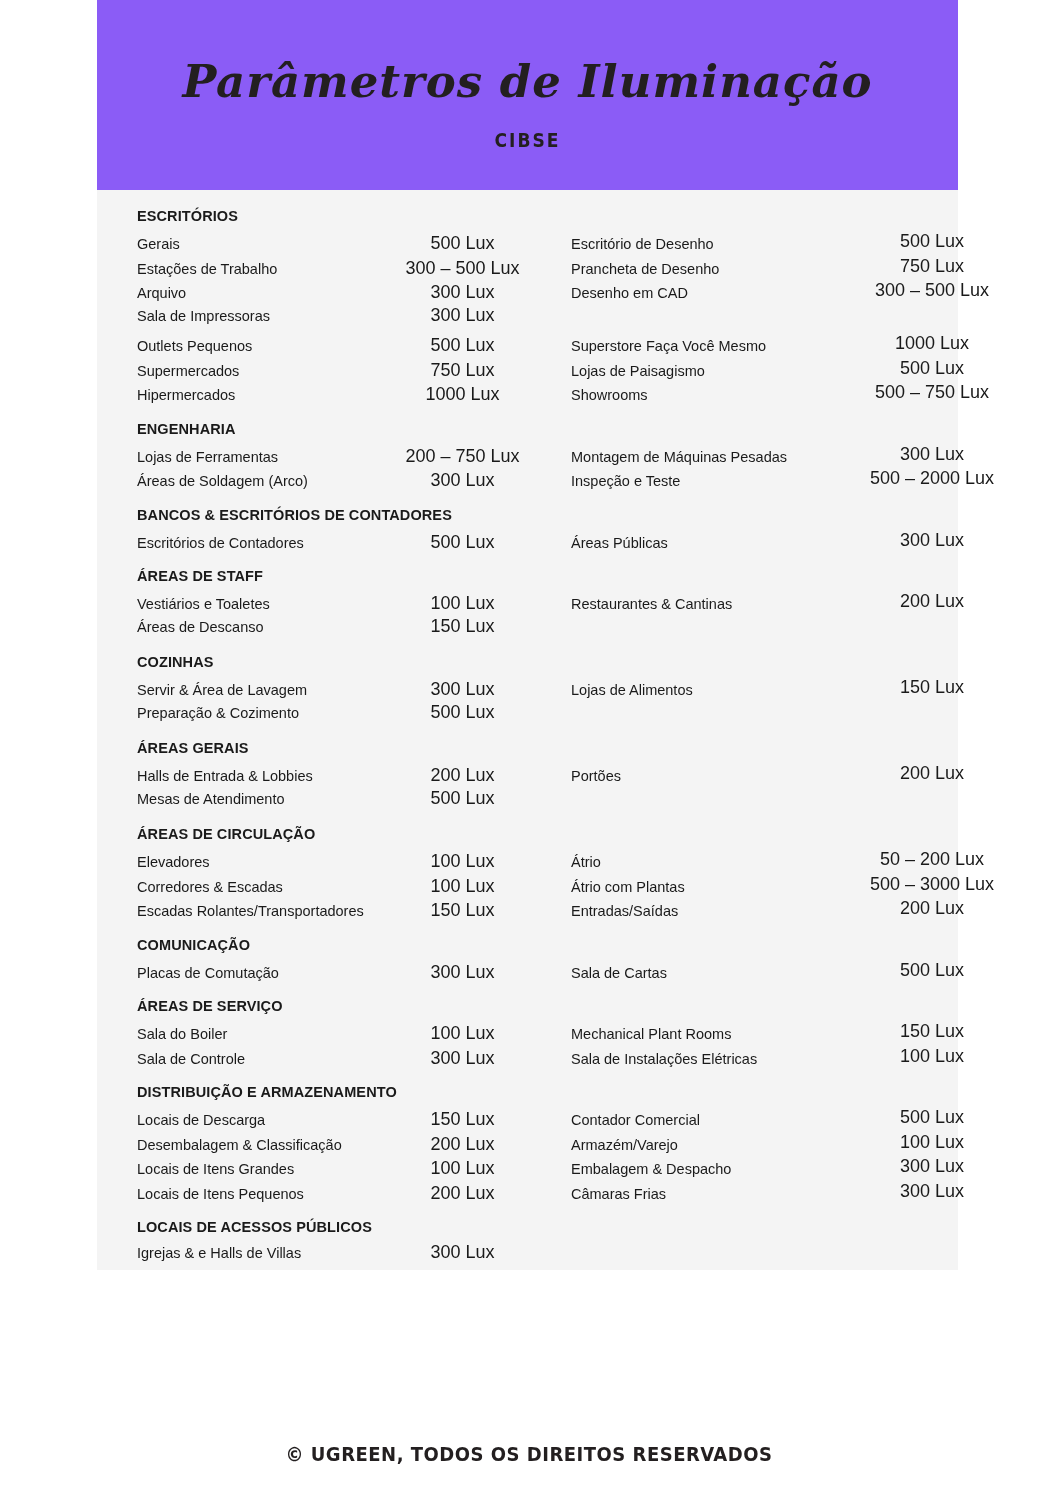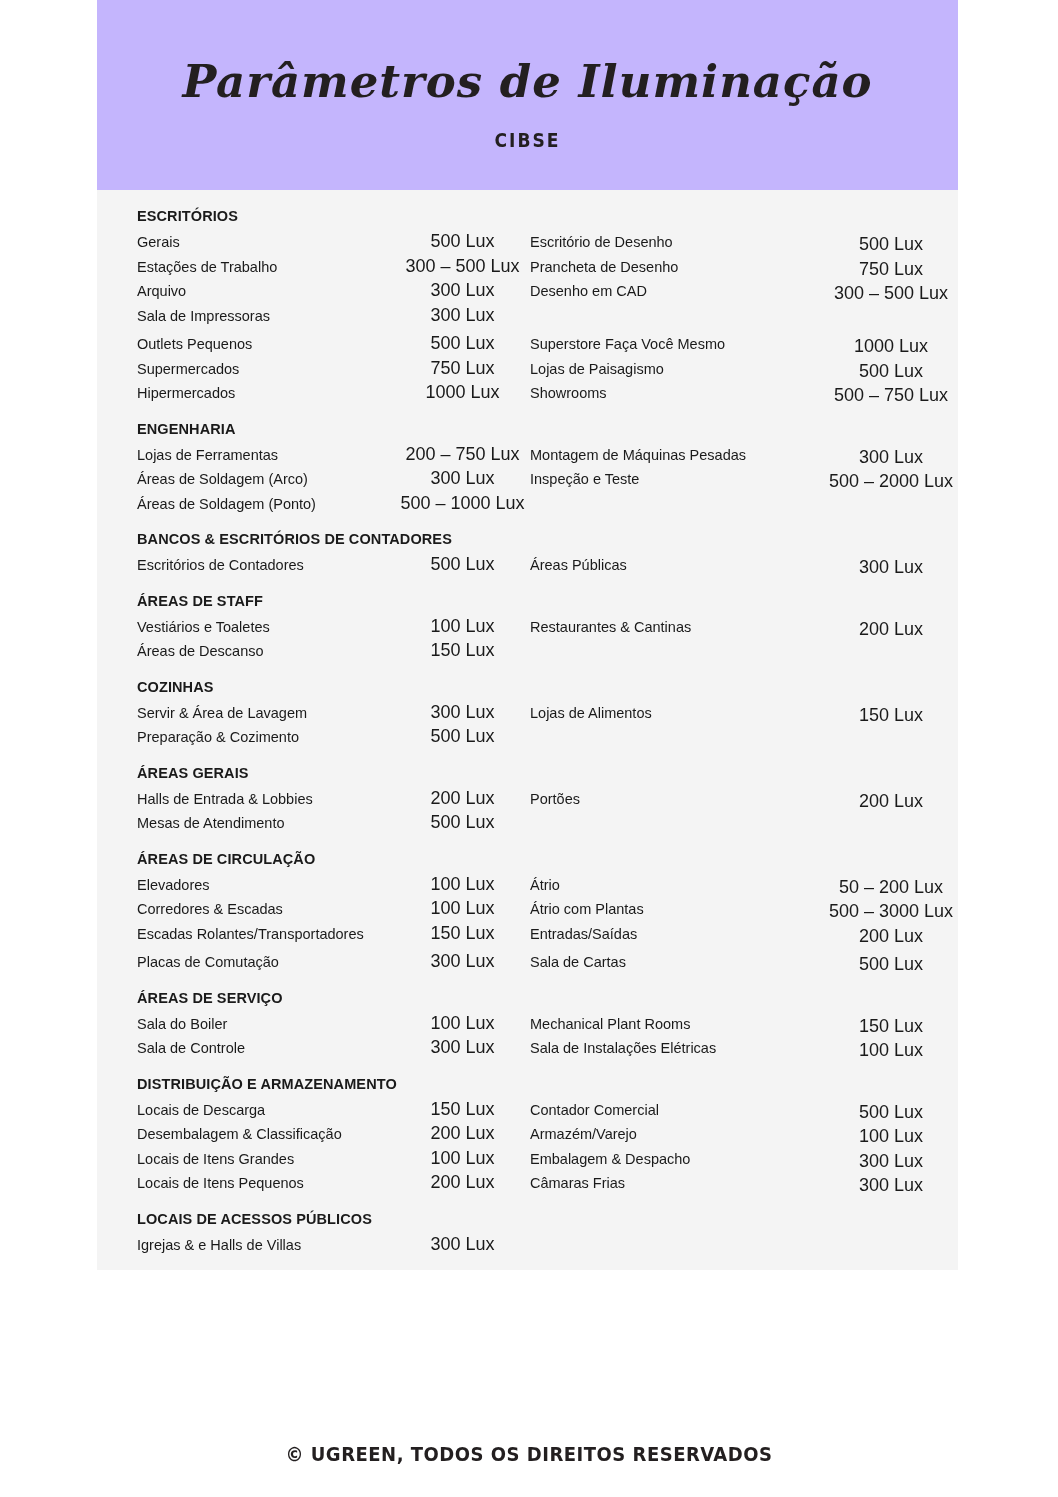--- a/index.html
+++ b/index.html
@@ -16,21 +16,21 @@
     overflow: hidden;
   }
 
   
   .header-band {
     position: absolute;
     left: 97px;
     top: 0;
     width: 861px;
     height: 190px;
-    background: #c4b5fd;
+    background: #8b5cf6;
     box-sizing: border-box;
     display: flex;
     flex-direction: column;
     align-items: center;
     justify-content: center;
   }
   .doc-title {
     font-family: "DejaVu Serif", serif;
     font-style: italic;
     font-weight: bold;
@@ -84,21 +84,21 @@
     white-space: nowrap;
   }
   .cell-value {
     font-size: 18px;
     color: #1a1a1a;
     text-align: center;
     white-space: nowrap;
   }
   .col-a .cell-label { width: 258px; }
   .col-a .cell-value { width: 135px; }
-  .col-b { display: flex; align-items: flex-start; }
+  .col-b { margin-left: 41px; display: flex; align-items: flex-end; }
   .col-a { display: flex; align-items: baseline; }
   .col-b .cell-label { width: 297px; }
   .col-b .cell-value { width: 128px; }
 
   
   .footer {
     position: absolute;
     left: 0;
     top: 1442px;
     width: 1058px;
@@ -216,123 +216,113 @@
         <div class="row">
           <div class="col-a">
             <div class="cell-label">Áreas de Soldagem (Arco)</div>
             <div class="cell-value">300 Lux</div>
           </div>
           <div class="col-b">
             <div class="cell-label">Inspeção e Teste</div>
             <div class="cell-value">500 – 2000 Lux</div>
           </div>
         </div>
-        <div class="row">
-          <div class="col-a">
-            <div class="cell-label">Áreas de Soldagem (Ponto)</div>
-            <div class="cell-value">500 – 1000 Lux</div>
+      </div>
+    </div>
+    <div class="section">
+      <div class="section-title">BANCOS &amp; ESCRITÓRIOS DE CONTADORES</div>
+      <div class="rows">
+        <div class="row">
+          <div class="col-a">
+            <div class="cell-label">Escritórios de Contadores</div>
+            <div class="cell-value">500 Lux</div>
+          </div>
+          <div class="col-b">
+            <div class="cell-label">Áreas Públicas</div>
+            <div class="cell-value">300 Lux</div>
+          </div>
+        </div>
+      </div>
+    </div>
+    <div class="section">
+      <div class="section-title">ÁREAS DE STAFF</div>
+      <div class="rows">
+        <div class="row">
+          <div class="col-a">
+            <div class="cell-label">Vestiários e Toaletes</div>
+            <div class="cell-value">100 Lux</div>
+          </div>
+          <div class="col-b">
+            <div class="cell-label">Restaurantes &amp; Cantinas</div>
+            <div class="cell-value">200 Lux</div>
+          </div>
+        </div>
+        <div class="row">
+          <div class="col-a">
+            <div class="cell-label">Áreas de Descanso</div>
+            <div class="cell-value">150 Lux</div>
           </div>
           <div class="col-b">
             <div class="cell-label"></div>
             <div class="cell-value"></div>
           </div>
         </div>
       </div>
     </div>
     <div class="section">
-      <div class="section-title">BANCOS &amp; ESCRITÓRIOS DE CONTADORES</div>
-      <div class="rows">
-        <div class="row">
-          <div class="col-a">
-            <div class="cell-label">Escritórios de Contadores</div>
-            <div class="cell-value">500 Lux</div>
-          </div>
-          <div class="col-b">
-            <div class="cell-label">Áreas Públicas</div>
-            <div class="cell-value">300 Lux</div>
-          </div>
-        </div>
-      </div>
-    </div>
-    <div class="section">
-      <div class="section-title">ÁREAS DE STAFF</div>
-      <div class="rows">
-        <div class="row">
-          <div class="col-a">
-            <div class="cell-label">Vestiários e Toaletes</div>
-            <div class="cell-value">100 Lux</div>
-          </div>
-          <div class="col-b">
-            <div class="cell-label">Restaurantes &amp; Cantinas</div>
-            <div class="cell-value">200 Lux</div>
-          </div>
-        </div>
-        <div class="row">
-          <div class="col-a">
-            <div class="cell-label">Áreas de Descanso</div>
+      <div class="section-title">COZINHAS</div>
+      <div class="rows">
+        <div class="row">
+          <div class="col-a">
+            <div class="cell-label">Servir &amp; Área de Lavagem</div>
+            <div class="cell-value">300 Lux</div>
+          </div>
+          <div class="col-b">
+            <div class="cell-label">Lojas de Alimentos</div>
             <div class="cell-value">150 Lux</div>
+          </div>
+        </div>
+        <div class="row">
+          <div class="col-a">
+            <div class="cell-label">Preparação &amp; Cozimento</div>
+            <div class="cell-value">500 Lux</div>
           </div>
           <div class="col-b">
             <div class="cell-label"></div>
             <div class="cell-value"></div>
           </div>
         </div>
       </div>
     </div>
     <div class="section">
-      <div class="section-title">COZINHAS</div>
-      <div class="rows">
-        <div class="row">
-          <div class="col-a">
-            <div class="cell-label">Servir &amp; Área de Lavagem</div>
-            <div class="cell-value">300 Lux</div>
-          </div>
-          <div class="col-b">
-            <div class="cell-label">Lojas de Alimentos</div>
-            <div class="cell-value">150 Lux</div>
-          </div>
-        </div>
-        <div class="row">
-          <div class="col-a">
-            <div class="cell-label">Preparação &amp; Cozimento</div>
+      <div class="section-title">ÁREAS GERAIS</div>
+      <div class="rows">
+        <div class="row">
+          <div class="col-a">
+            <div class="cell-label">Halls de Entrada &amp; Lobbies</div>
+            <div class="cell-value">200 Lux</div>
+          </div>
+          <div class="col-b">
+            <div class="cell-label">Portões</div>
+            <div class="cell-value">200 Lux</div>
+          </div>
+        </div>
+        <div class="row">
+          <div class="col-a">
+            <div class="cell-label">Mesas de Atendimento</div>
             <div class="cell-value">500 Lux</div>
           </div>
           <div class="col-b">
             <div class="cell-label"></div>
             <div class="cell-value"></div>
           </div>
         </div>
       </div>
     </div>
     <div class="section">
-      <div class="section-title">ÁREAS GERAIS</div>
-      <div class="rows">
-        <div class="row">
-          <div class="col-a">
-            <div class="cell-label">Halls de Entrada &amp; Lobbies</div>
-            <div class="cell-value">200 Lux</div>
-          </div>
-          <div class="col-b">
-            <div class="cell-label">Portões</div>
-            <div class="cell-value">200 Lux</div>
-          </div>
-        </div>
-        <div class="row">
-          <div class="col-a">
-            <div class="cell-label">Mesas de Atendimento</div>
-            <div class="cell-value">500 Lux</div>
-          </div>
-          <div class="col-b">
-            <div class="cell-label"></div>
-            <div class="cell-value"></div>
-          </div>
-        </div>
-      </div>
-    </div>
-    <div class="section">
       <div class="section-title">ÁREAS DE CIRCULAÇÃO</div>
       <div class="rows">
         <div class="row">
           <div class="col-a">
             <div class="cell-label">Elevadores</div>
             <div class="cell-value">100 Lux</div>
           </div>
           <div class="col-b">
             <div class="cell-label">Átrio</div>
             <div class="cell-value">50 – 200 Lux</div>
@@ -354,20 +344,21 @@
             <div class="cell-value">150 Lux</div>
           </div>
           <div class="col-b">
             <div class="cell-label">Entradas/Saídas</div>
             <div class="cell-value">200 Lux</div>
           </div>
         </div>
       </div>
     </div>
     <div class="section">
+      <div class="section-title">COMUNICAÇÃO</div>
       <div class="rows">
         <div class="row">
           <div class="col-a">
             <div class="cell-label">Placas de Comutação</div>
             <div class="cell-value">300 Lux</div>
           </div>
           <div class="col-b">
             <div class="cell-label">Sala de Cartas</div>
             <div class="cell-value">500 Lux</div>
           </div>

